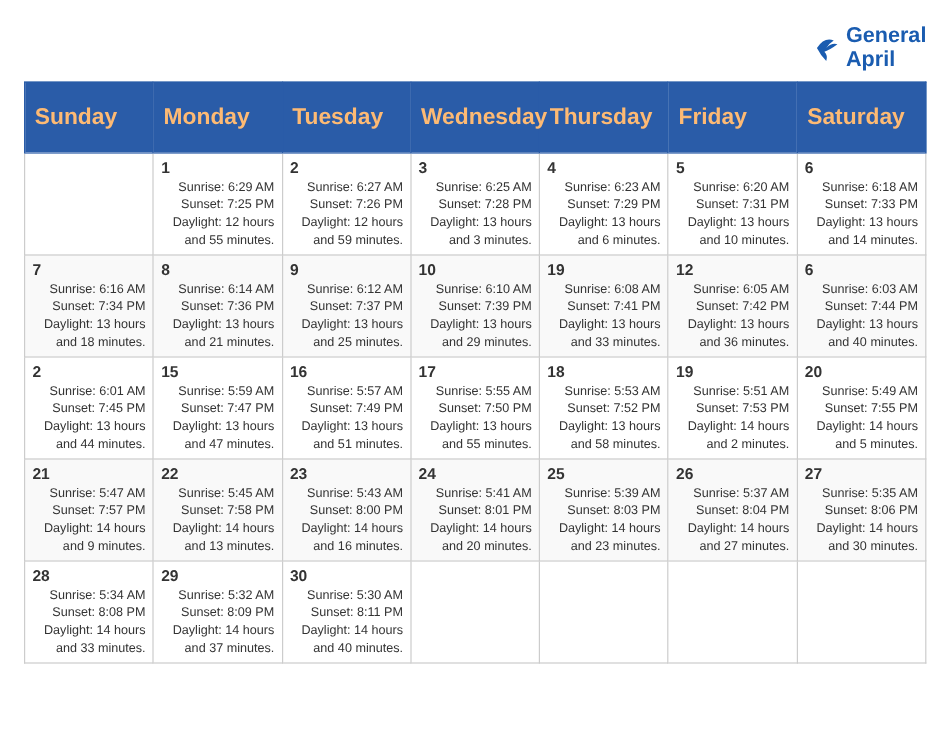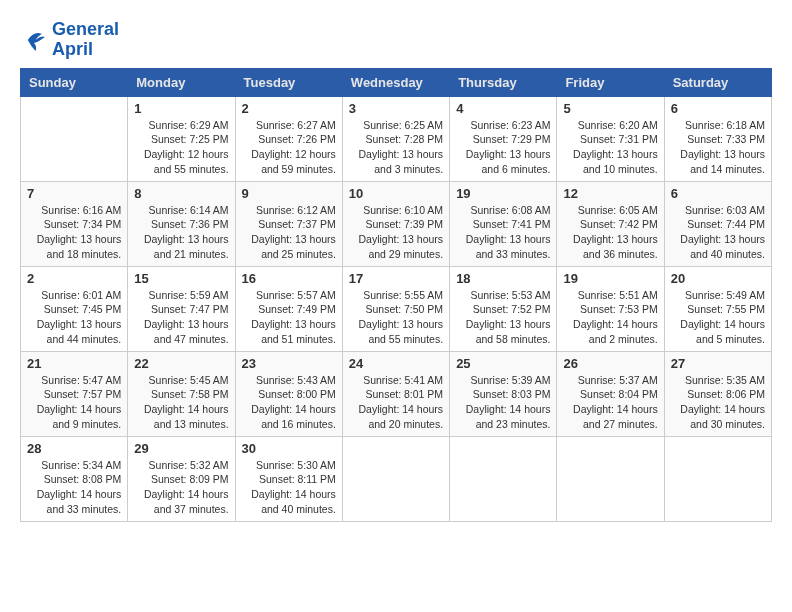--- a/index.html
+++ b/index.html
@@ -5,21 +5,21 @@
     * { margin: 0; padding: 0; box-sizing: border-box; }
     body {
       font-family: Arial, sans-serif;
       background: #fff;
       width: 792px;
       min-height: 612px;
       padding: 20px;
     }
     .header {
       display: flex;
-      justify-content: space-between;
+      justify-content: flex-end;
       align-items: flex-start;
       margin-bottom: 8px;
     }
     .logo {
       display: flex;
       align-items: center;
       gap: 4px;
     }
     .logo-text {
       font-size: 18px;
@@ -46,24 +46,24 @@
       font-size: 15px;
       color: #555;
     }
     table {
       width: 100%;
       border-collapse: collapse;
       table-layout: fixed;
     }
     th {
       background: #2a5ca8;
-      color: #e5e5e5;
+      color: #fdba74;
       text-align: left;
-      padding: 6px 8px;
-      font-size: 13px;
+      padding: 18px 8px;
+      font-size: 19px;
       font-weight: bold;
       border: 1px solid #2a5ca8;
     }
     td {
       border: 1px solid #ccc;
       vertical-align: top;
       padding: 4px 6px;
       font-size: 11px;
       color: #333;
       height: 85px;

